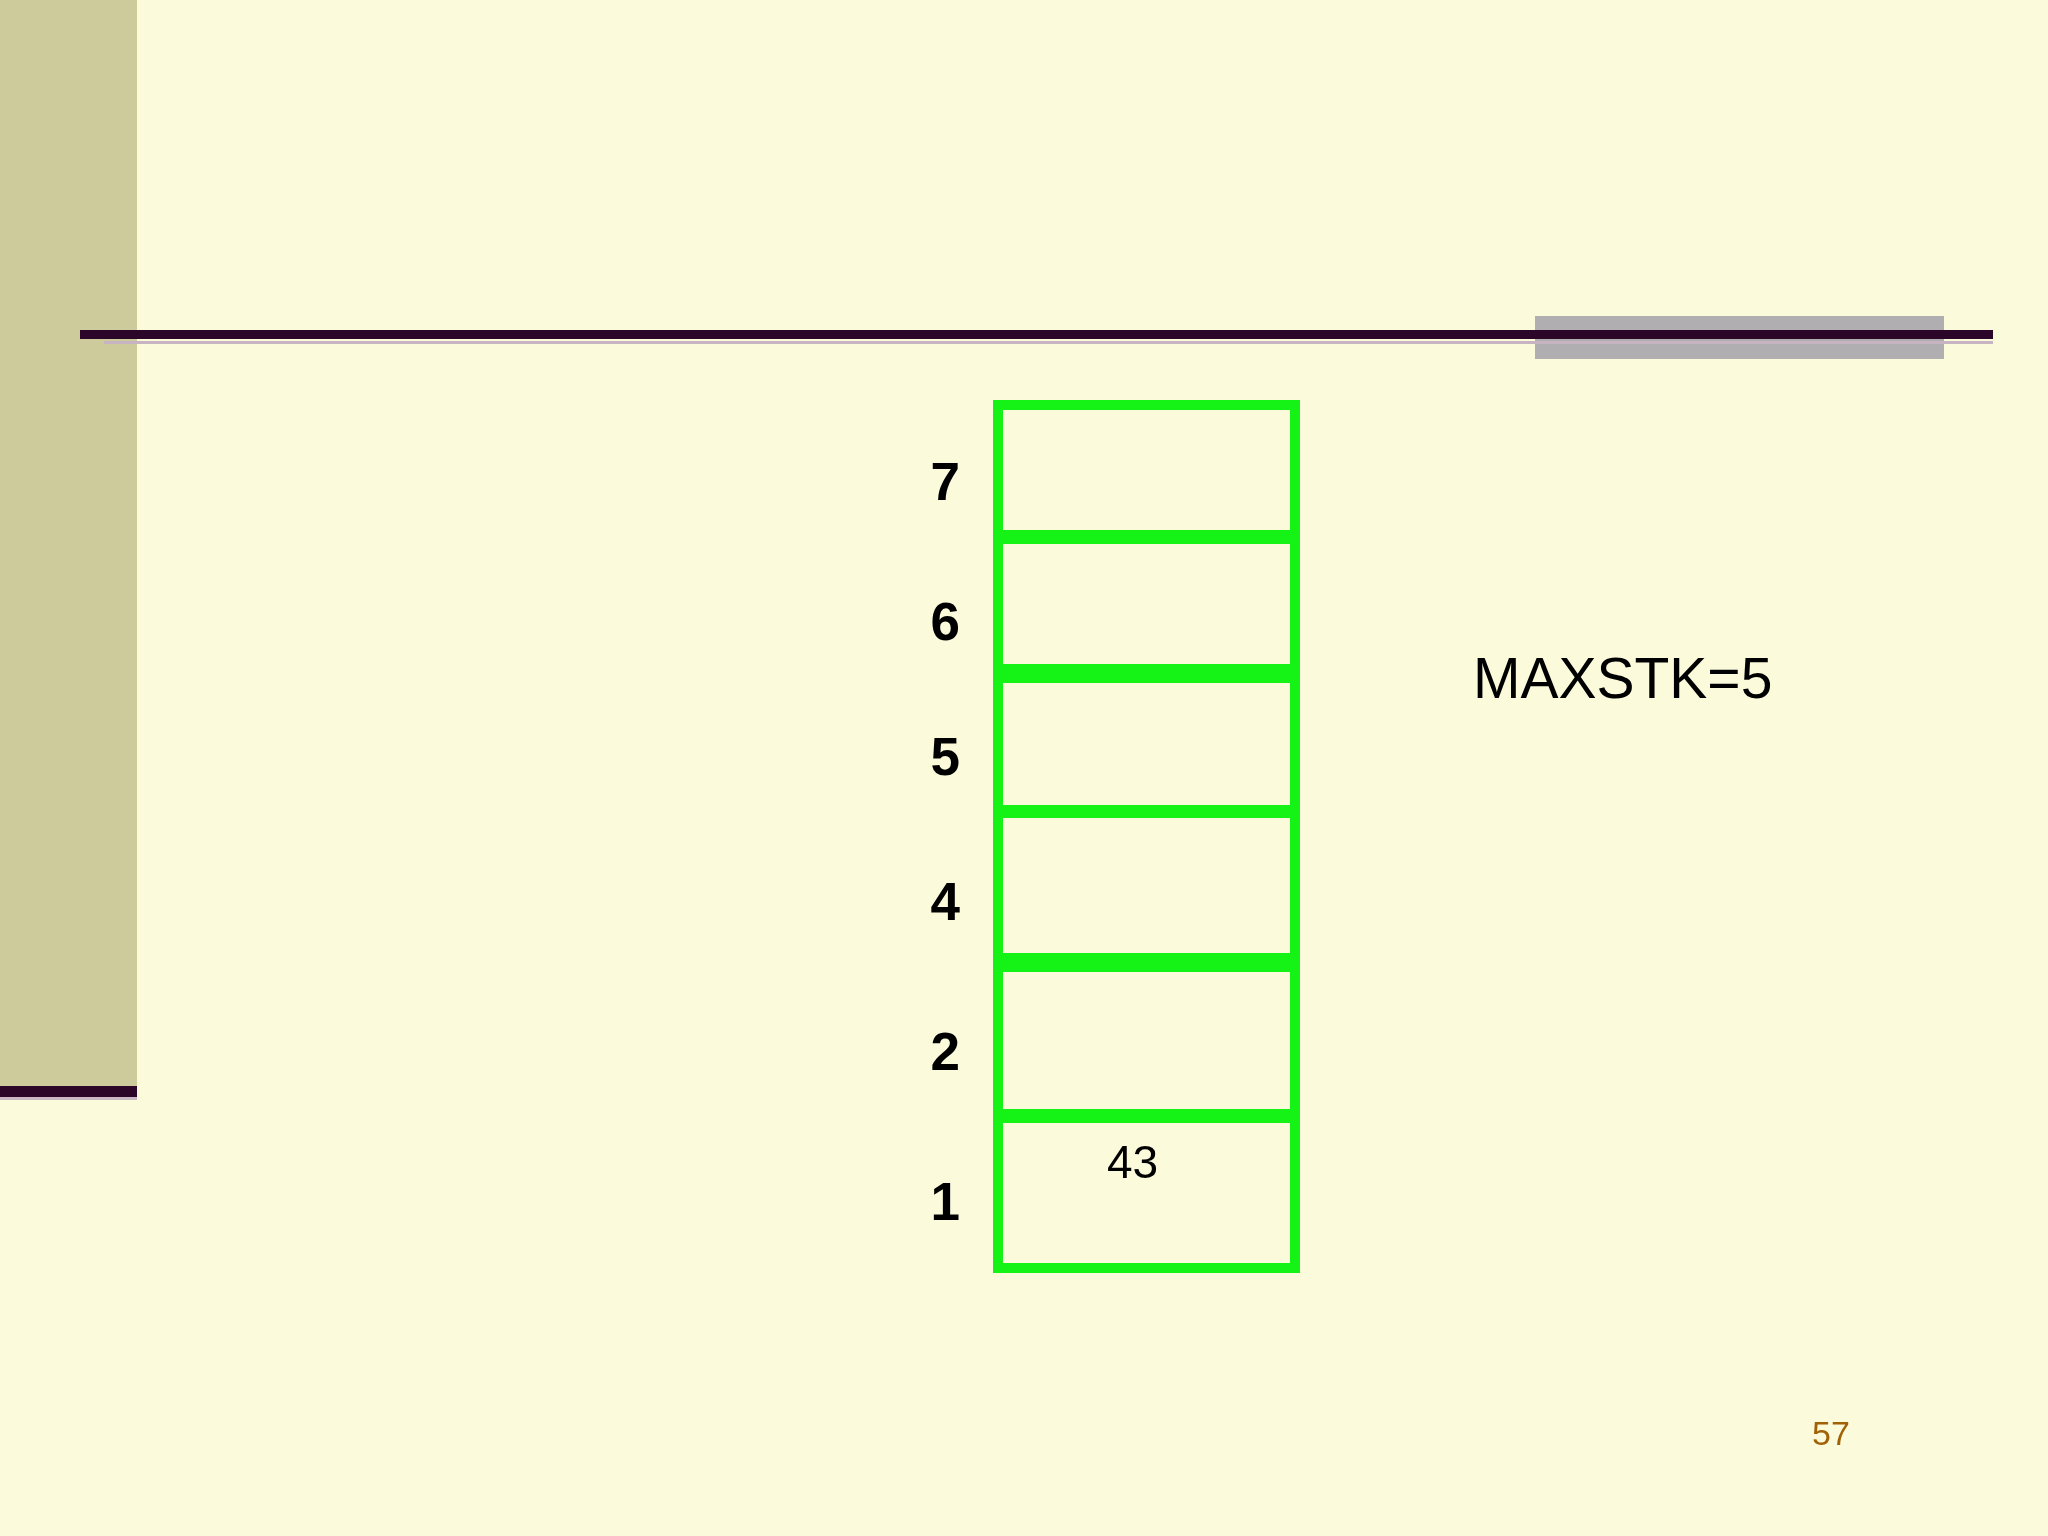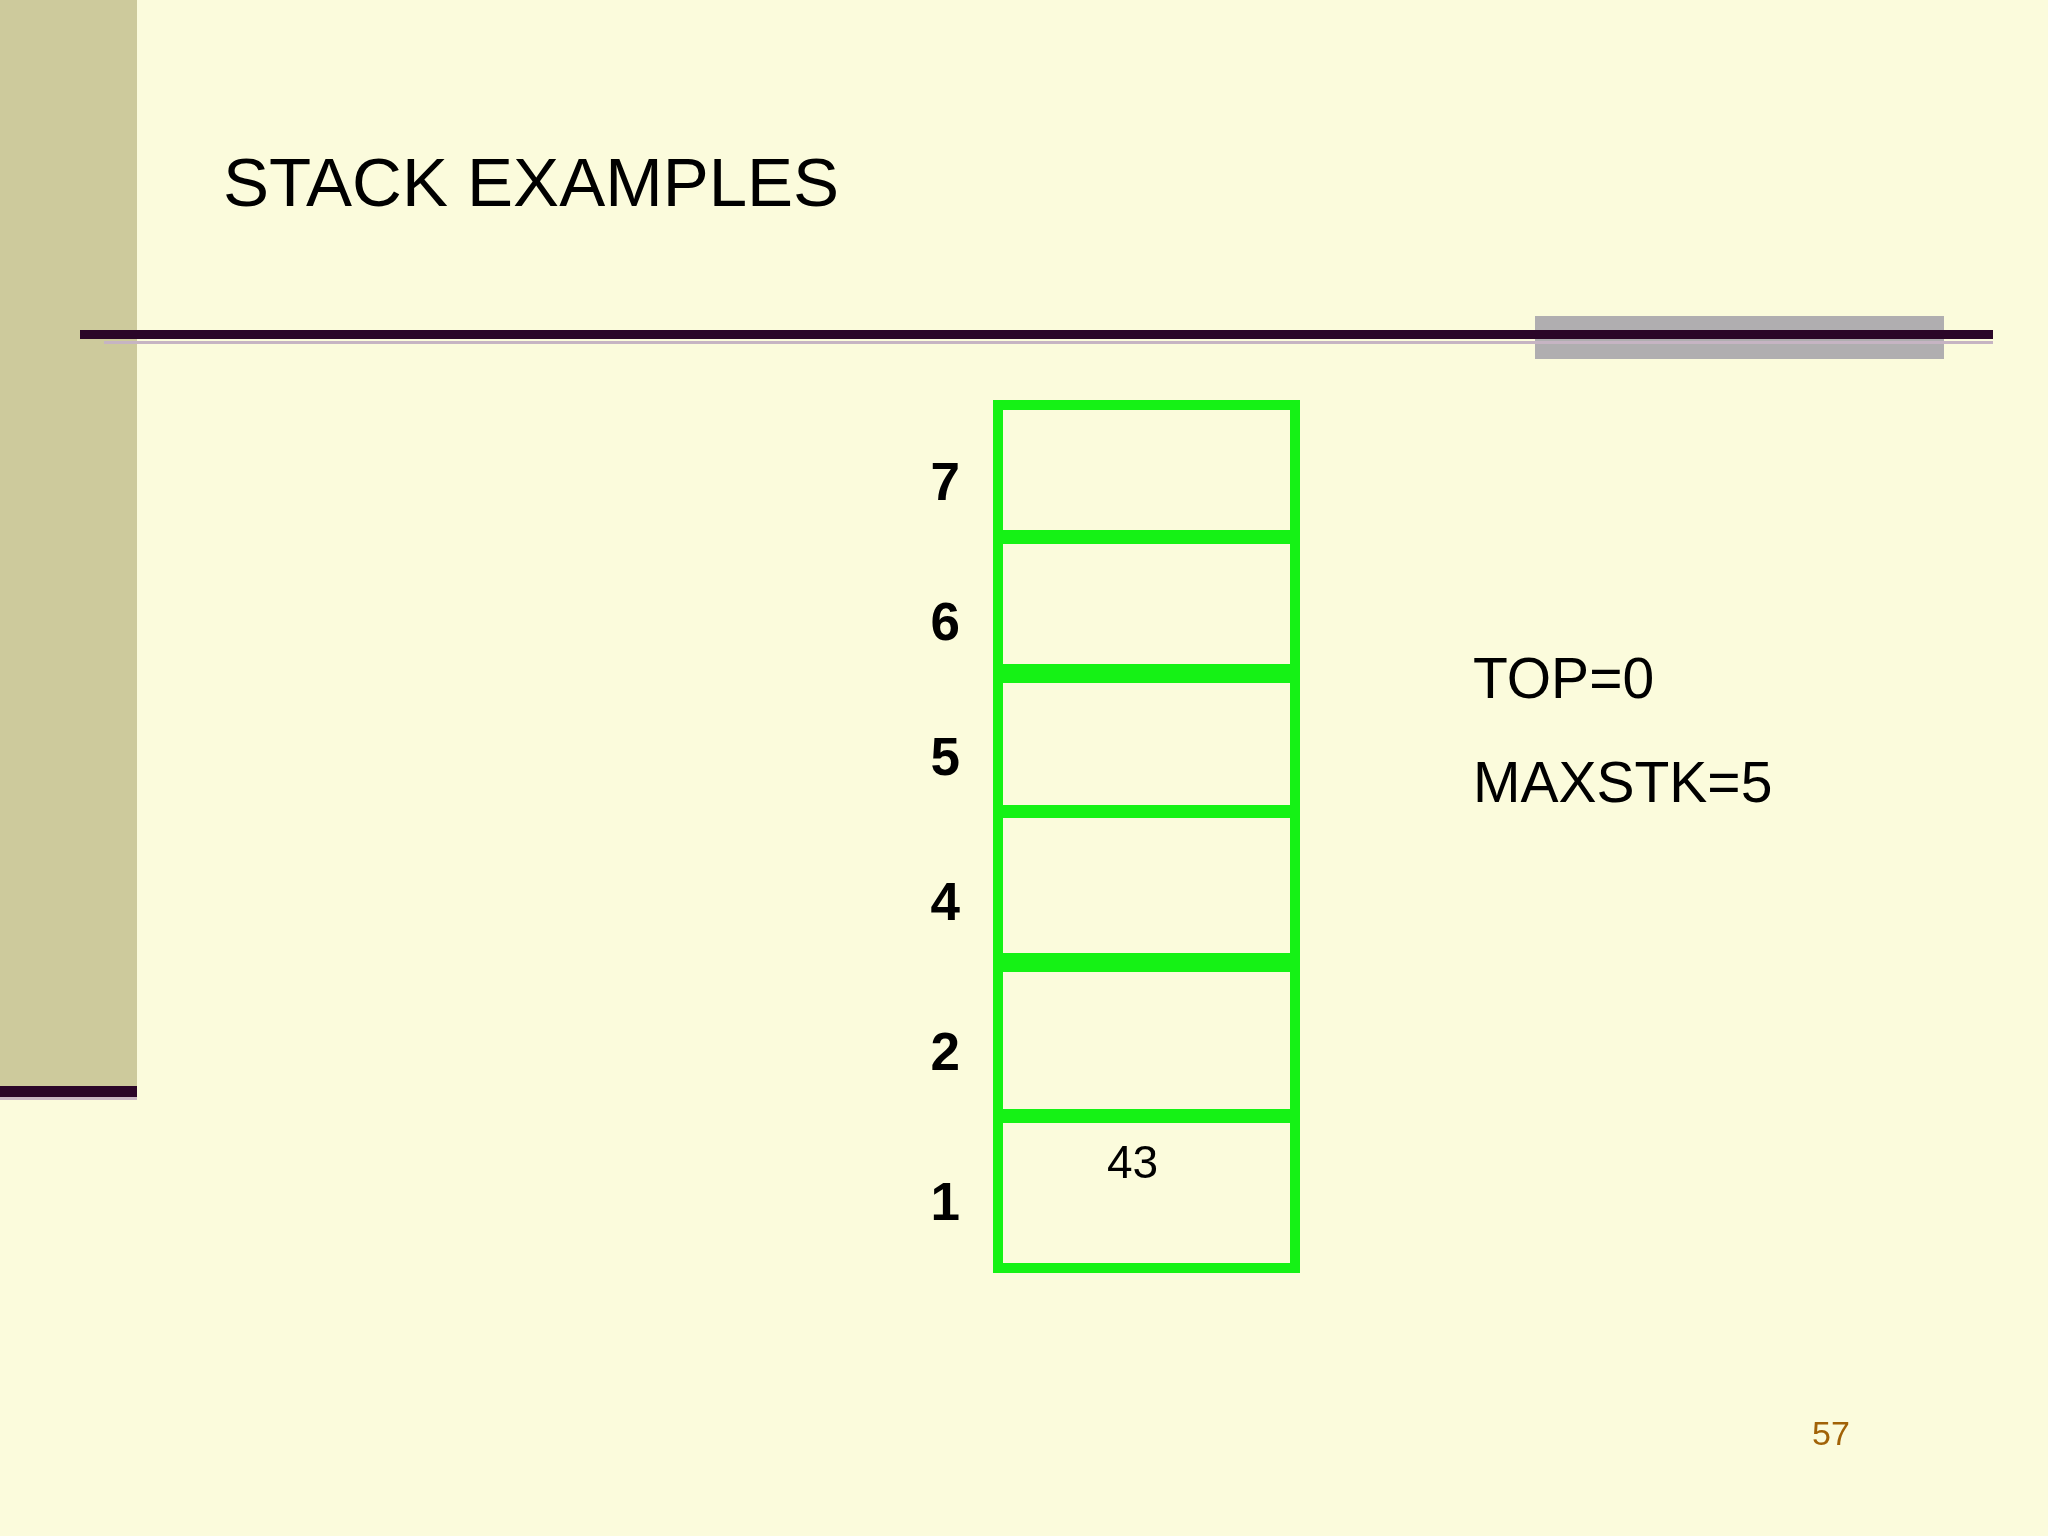--- a/index.html
+++ b/index.html
@@ -144,21 +144,20 @@
 </style>
 </head>
 <body>
 
 <div id="slide">
 
   <div id="left-band"></div>
   <div id="left-band-underline"></div>
   <div id="left-band-underline-thin"></div>
 
-  <div id="slide-title">STACK EXAMPLES</div>
 
   <div id="header-rule-grayblock"></div>
   <div id="header-rule-thick"></div>
   <div id="header-rule-thin"></div>
 
   <div id="stack-index-labels">
       <div class="stack-index" style="left: 890px; top: 455px;">7</div>
       <div class="stack-index" style="left: 890px; top: 595px;">6</div>
       <div class="stack-index" style="left: 890px; top: 730px;">5</div>
       <div class="stack-index" style="left: 890px; top: 875px;">4</div>
@@ -171,19 +170,18 @@
       <div class="stack-cell" style="top: 134px; height: 140px;"></div>
       <div class="stack-cell" style="top: 273px; height: 142px;"></div>
       <div class="stack-cell" style="top: 408px; height: 155px;"></div>
       <div class="stack-cell" style="top: 562px; height: 157px;"></div>
       <div class="stack-cell" style="top: 713px; height: 160px;">
         <span class="stack-cell-value">43</span>
       </div>
     </div>
 
   <div id="annotations">
-      <div class="annotation-line">TOP=0</div>
       <div class="annotation-line">MAXSTK=5</div>
     </div>
 
   <div id="page-number">57</div>
 
 </div>
 
 </body></html>

